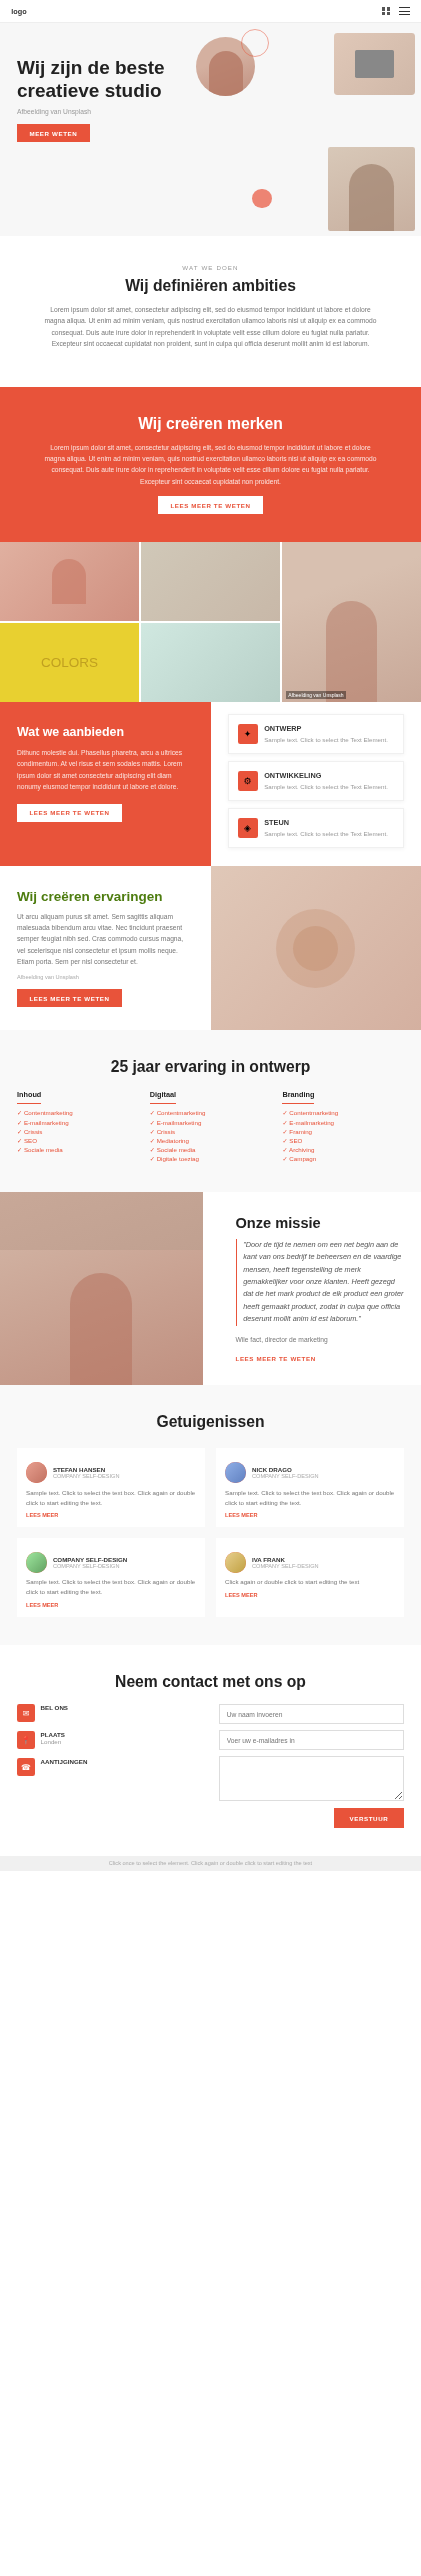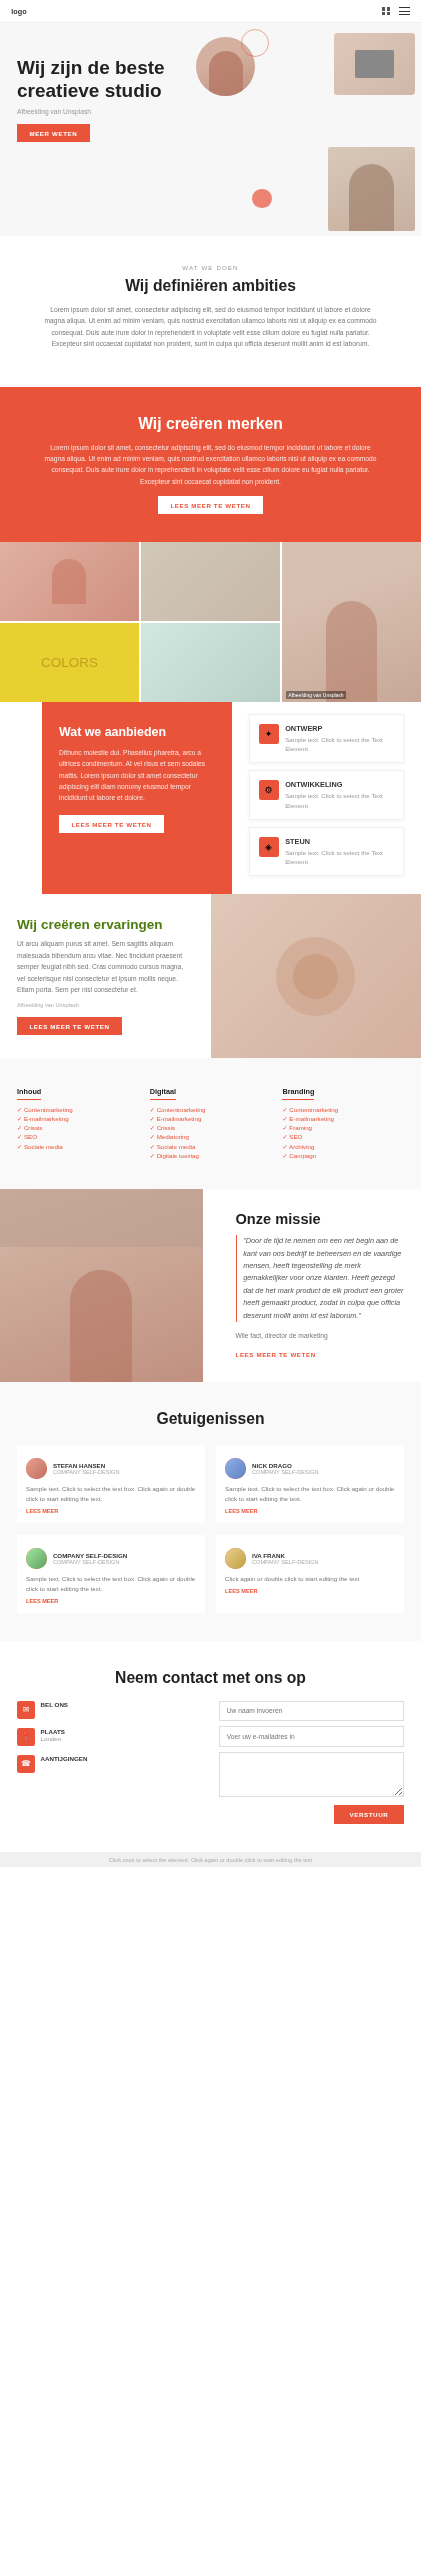--- a/index.html
+++ b/index.html
@@ -49,21 +49,21 @@
     
     .img-grid { display: grid; grid-template-columns: 1fr 1fr 1fr; gap: 2.2px; margin: 0; }
     .img-grid-item { background: #ccc; height: 79px; position: relative; overflow: hidden; }
     .img-grid-item.tall { height: 160px; grid-row: span 2; }
     .img-caption {
       position: absolute; bottom: 3.4px; left: 3.4px; font-size: 5px;
       color: #fff; background: rgba(0,0,0,0.4); padding: 1.1px 2.8px;
     }
 
     
-    .services-section { display: grid; grid-template-columns: 1fr 1fr; gap: 0; padding-left: 42px; }
+    .services-section { display: grid; grid-template-columns: 1fr 1fr; gap: 0; }
     .services-left { background: #e8533a; padding: 22.5px 17px; }
     .services-right { background: #fff; padding: 11.2px 17px; }
     .service-item {
       background: #fff; border: 0.6px solid #f0f0f0; padding: 9px;
       margin-bottom: 6.7px; display: flex; align-items: flex-start; gap: 6.7px;
       box-shadow: 0 1.1px 4.5px rgba(0,0,0,0.05);
     }
     .service-icon {
       width: 20px; height: 20px; background: #e8533a; border-radius: 2.2px;
       display: flex; align-items: center; justify-content: center; flex-shrink: 0;
@@ -276,20 +276,21 @@
   <div class="experience-right">
     <div style="width:100%;height:100%;min-height:157px;background:linear-gradient(135deg,#e0c8b8,#d4b0a0);display:flex;align-items:center;justify-content:center;">
       <div style="width:79px;height:79px;border-radius:50%;background:rgba(200,150,120,0.4);display:flex;align-items:center;justify-content:center;">
         <div style="width:45px;height:45px;border-radius:50%;background:rgba(200,150,120,0.6);"></div>
       </div>
     </div>
   </div>
 </div>
 
 <section class="stats-section">
+  <h2 class="stats-title">25 jaar ervaring in ontwerp</h2>
   <div class="stats-grid">
     <div>
       <div class="stats-col-title">Inhoud</div>
       <div class="stats-item">Contentmarketing</div>
       <div class="stats-item">E-mailmarketing</div>
       <div class="stats-item">Crissis</div>
       <div class="stats-item">SEO</div>
       <div class="stats-item">Sociale media</div>
     </div>
     <div>

